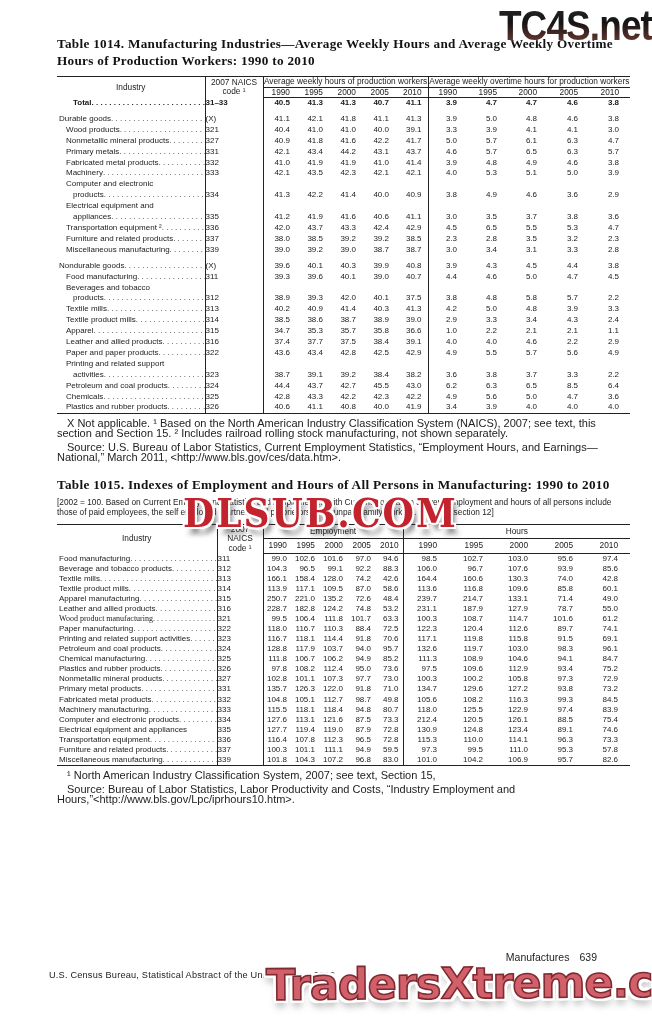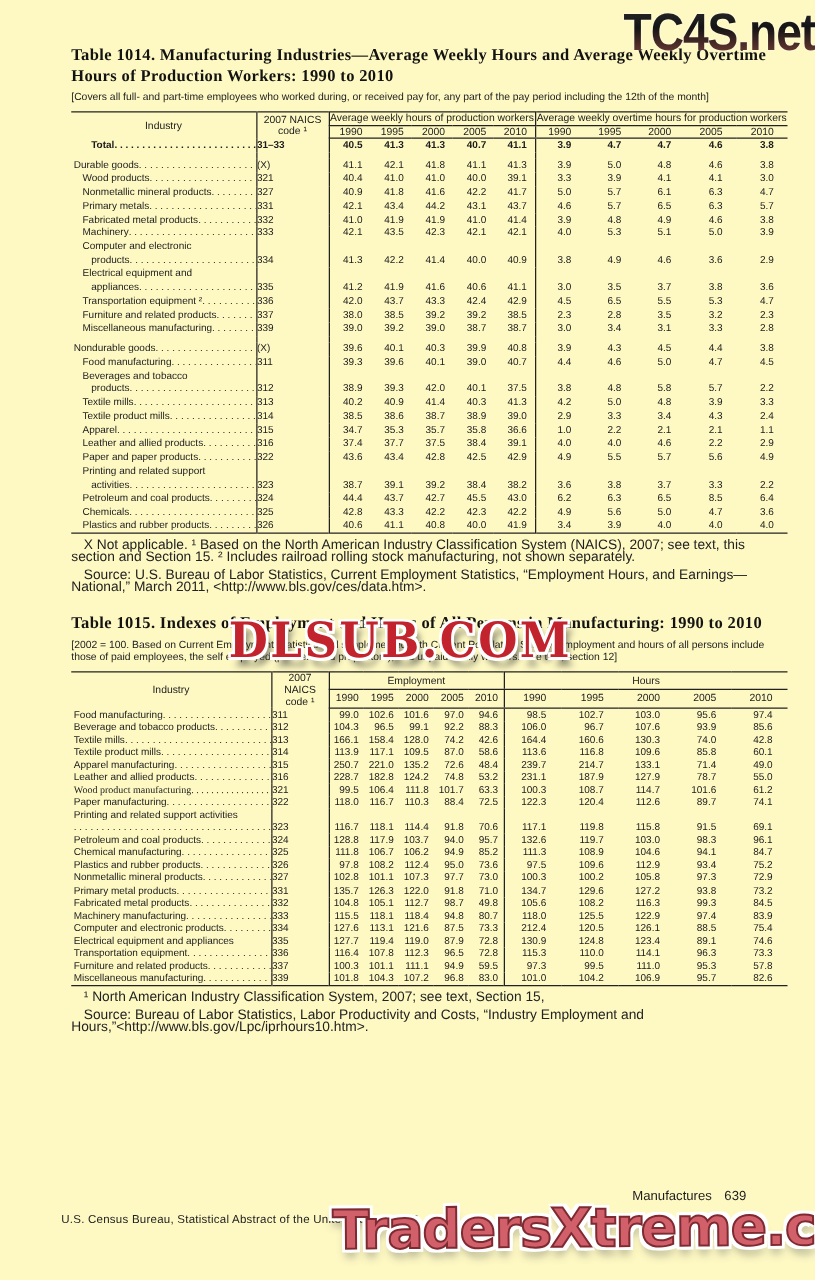--- a/index.html
+++ b/index.html
@@ -1,18 +1,18 @@
 <!DOCTYPE html>
 <html><head>
 <meta charset="utf-8">
 <style>
   html,body { margin:0; padding:0; background:#e8e8e8; }
   .page {
     position:relative; width:652px; height:1024px; margin:0 auto;
-    background:#fef9c3; overflow:hidden;
+    background:#ffffff; overflow:hidden;
     font-family:"Liberation Sans", sans-serif; color:#1d1d1d;
   }
   .content { position:absolute; left:57px; top:36px; width:573px; z-index:1; }
 
   .tbl-title {
     font-family:"Liberation Serif", serif; font-weight:bold;
     font-size:13.2px; line-height:16.5px; letter-spacing:.3px;
     color:#131313; margin:0;
   }
   .bracket { font-size:8.3px; line-height:10px; margin:3px 0 0 0; color:#222; }
@@ -105,21 +105,20 @@
 
 <div class="page">
 
   <div class="wm wm-top">TC4S.net</div>
   <div class="wm wm-mid">DLSUB.COM</div>
   <div class="wm wm-bot">TradersXtreme.com</div>
 
   <div class="content">
 
     <h2 class="tbl-title">Table 1014. Manufacturing Industries—Average Weekly Hours and Average Weekly Overtime Hours of Production Workers: 1990 to 2010</h2>
-    <p class="bracket">[Covers all full- and part-time employees who worked during, or received pay for, any part of the pay period including the 12th of the month]</p>
 
     <table class="dt" id="t1014">
         <colgroup>
           <col style="width: 148px;">
           <col style="width: 58px;">
           <col style="width: 33px;">
           <col style="width: 33px;">
           <col style="width: 33px;">
           <col style="width: 33px;">
           <col style="width: 33px;">
@@ -831,21 +830,21 @@
               <td class="num g1">88.4</td>
               <td class="num g1">72.5</td>
               <td class="num bl g2">122.3</td>
               <td class="num g2">120.4</td>
               <td class="num g2">112.6</td>
               <td class="num g2">89.7</td>
               <td class="num g2">74.1</td>
             </tr>
             <tr>
               <td class="ind">
-                <div class="lblline" style="padding-left: 2px; flex-direction: column;">
+                <div class="lblline" style="padding-left: 2px;">
                   <span class="lbl">Printing and related support activities</span>
                   <span class="dots"></span>
                 </div>
               </td>
               <td class="naics bl">323</td>
               <td class="num bl g1">116.7</td>
               <td class="num g1">118.1</td>
               <td class="num g1">114.4</td>
               <td class="num g1">91.8</td>
               <td class="num g1">70.6</td>

